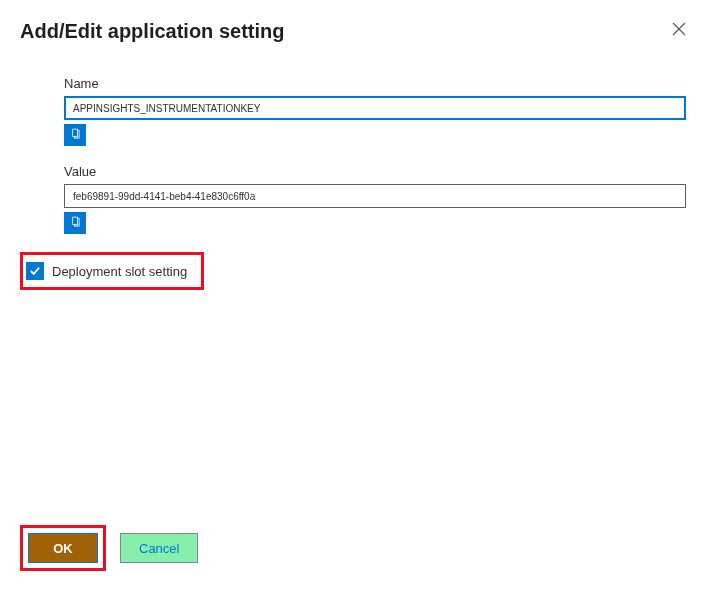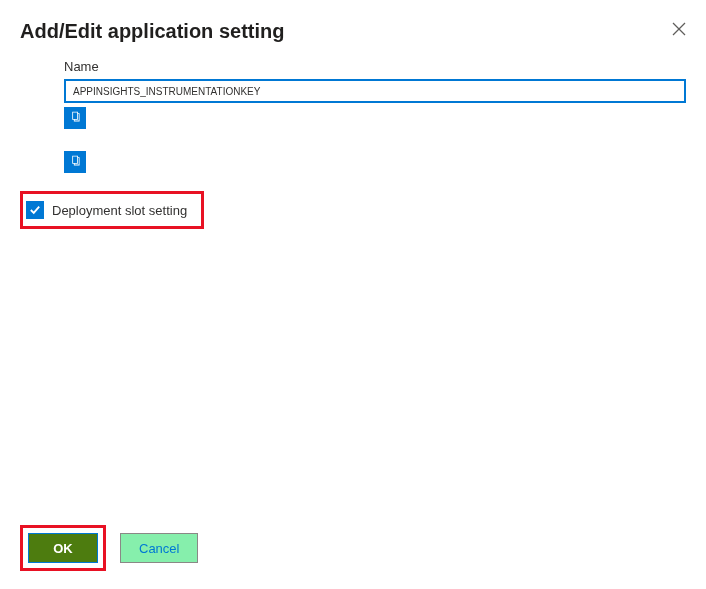--- a/index.html
+++ b/index.html
@@ -15,21 +15,21 @@
     .panel {
       padding: 20px 20px 0 20px;
       height: 100%;
       display: flex;
       flex-direction: column;
     }
     .header {
       display: flex;
       justify-content: space-between;
       align-items: flex-start;
-      margin-bottom: 16px;
+      margin-bottom: 33px;
     }
     .title {
       font-size: 20px;
       font-weight: 600;
       color: #201f1e;
     }
     .close-icon {
       width: 14px;
       height: 14px;
       cursor: pointer;
@@ -103,21 +103,21 @@
       min-width: 70px;
       padding: 0 18px;
       font-size: 13px;
       font-family: inherit;
       cursor: pointer;
       display: inline-flex;
       align-items: center;
       justify-content: center;
     }
     .btn-primary {
-      background: #4d7c0f;
+      background: #a16207;
       color: #fff;
       border: 1px solid #0078d4;
       font-weight: 600;
     }
     .btn-secondary {
       background: #86efac;
       color: #0078d4;
       border: 1px solid #8a8886;
     }
     .ok-wrap {
@@ -147,20 +147,22 @@
     <div class="copy-btn">
       <span>
         <svg viewBox="0 0 16 16">
             <path d="M4 2h7v2h2v10H6v-2H4V2zm1 1v8h5V3H5zm2 10h5V5h-1v7H7v1z"></path>
           </svg>
       </span>
     </div>
   </div>
 
   <div class="field-group">
+    <div class="field-label">Value</div>
+    <input type="text" class="text-input" value="feb69891-99dd-4141-beb4-41e830c6ff0a" style="">
     <div class="copy-btn">
       <span>
         <svg viewBox="0 0 16 16">
             <path d="M4 2h7v2h2v10H6v-2H4V2zm1 1v8h5V3H5zm2 10h5V5h-1v7H7v1z"></path>
           </svg>
       </span>
     </div>
   </div>
 
   <div>

